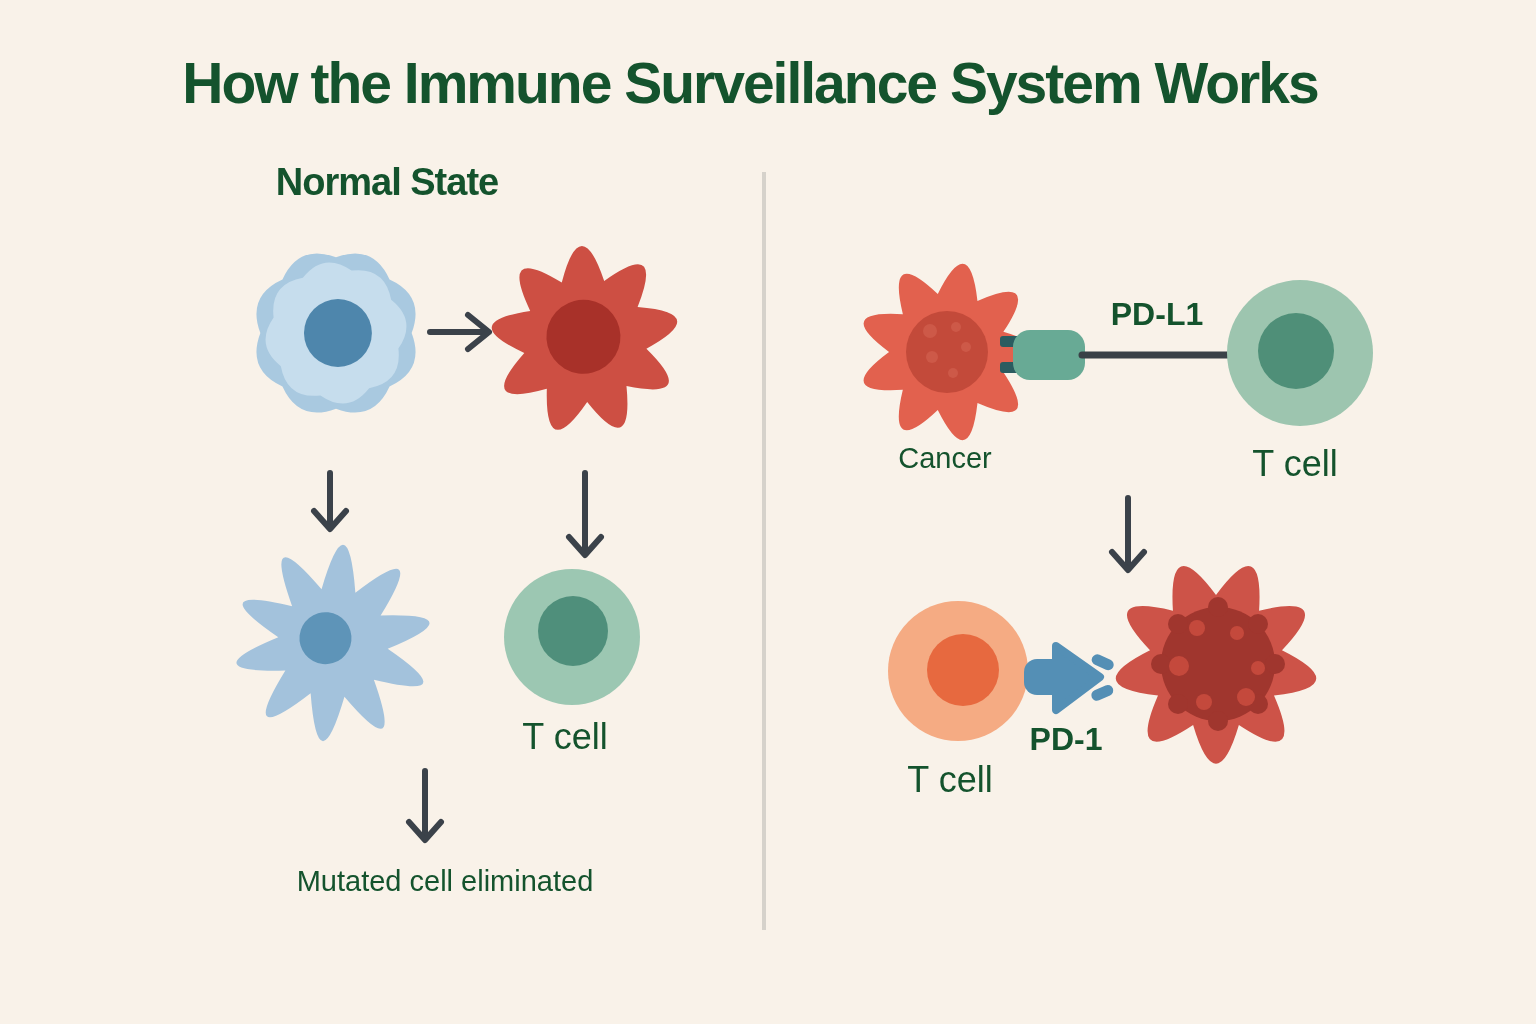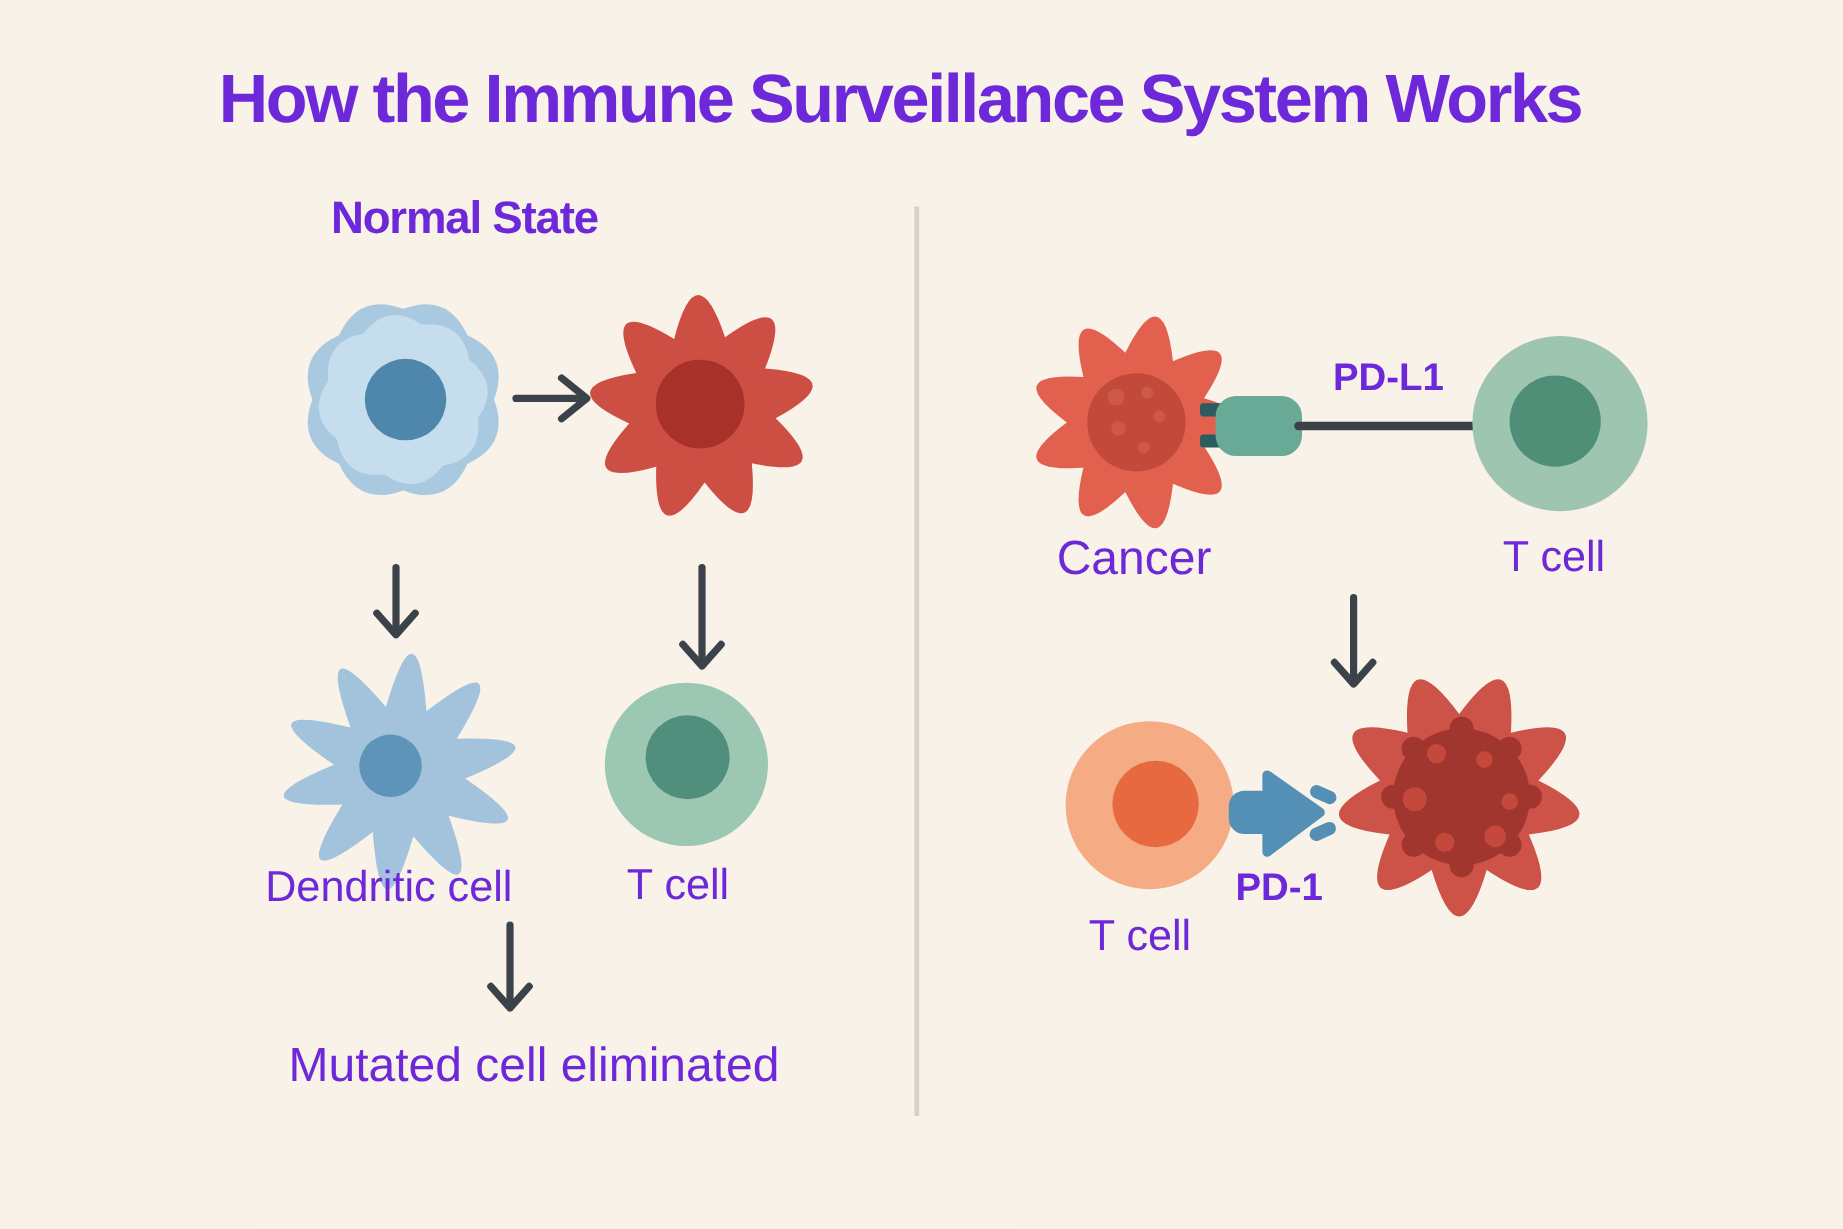--- a/index.html
+++ b/index.html
@@ -1,26 +1,26 @@
 <!DOCTYPE html>
 <html><head>
 <meta charset="utf-8">
 <style>
   html,body { margin:0; padding:0; background:#e8e4dd; }
   .canvas {
     position:relative; width:1536px; height:1024px; overflow:hidden;
-    background:#f9f2e9; color:#6d28d9;
+    background:#f9f2e9; color:#14532d;
     font-family:"Liberation Sans", sans-serif;
   }
   svg.layer { position:absolute; left:0; top:0; }
   .lbl { position:absolute; transform:translateX(-50%); white-space:nowrap; line-height:1.1; }
   .title   { font-size:57px; font-weight:700; letter-spacing:-2px; }
   .heading { font-size:38px; font-weight:700; letter-spacing:-1px; }
   .cell-label { font-size:36px; font-weight:500; }
-  .big-label  { font-size:40px; font-weight:500; }
+  .big-label  { font-size:29px; font-weight:500; }
   .tag-label  { font-size:32px; font-weight:700; }
 </style>
 </head>
 <body>
 
 <div class="canvas">
 
   <svg class="layer" width="1536" height="1024" viewBox="0 0 1536 1024">
 
     <line x1="764" y1="172" x2="764" y2="930" stroke-width="4" stroke="#d6d2cb"></line>
@@ -132,21 +132,20 @@
         <circle cx="1204" cy="702" r="8"></circle>
         <circle cx="1246" cy="697" r="9"></circle>
       </g>
     </g>
   </svg>
 
   <div class="lbl title" style="left:750px; top:52px;">How the Immune Surveillance System Works</div>
 
   <div class="lbl heading" style="left:387px; top:162px;">Normal State</div>
 
-  <div class="lbl cell-label" style="left:324px; top:719px;">Dendritic cell</div>
   <div class="lbl cell-label" style="left:565px; top:717px;">T cell</div>
   <div class="lbl big-label" style="left:445px; top:866px;">Mutated cell eliminated</div>
 
   <div class="lbl tag-label" style="left:1157px; top:297px;">PD-L1</div>
   <div class="lbl big-label" style="left:945px; top:443px;">Cancer</div>
   <div class="lbl cell-label" style="left:1295px; top:444px;">T cell</div>
   <div class="lbl tag-label" style="left:1066px; top:722px;">PD-1</div>
   <div class="lbl cell-label" style="left:950px; top:760px;">T cell</div>
 
 </div>

